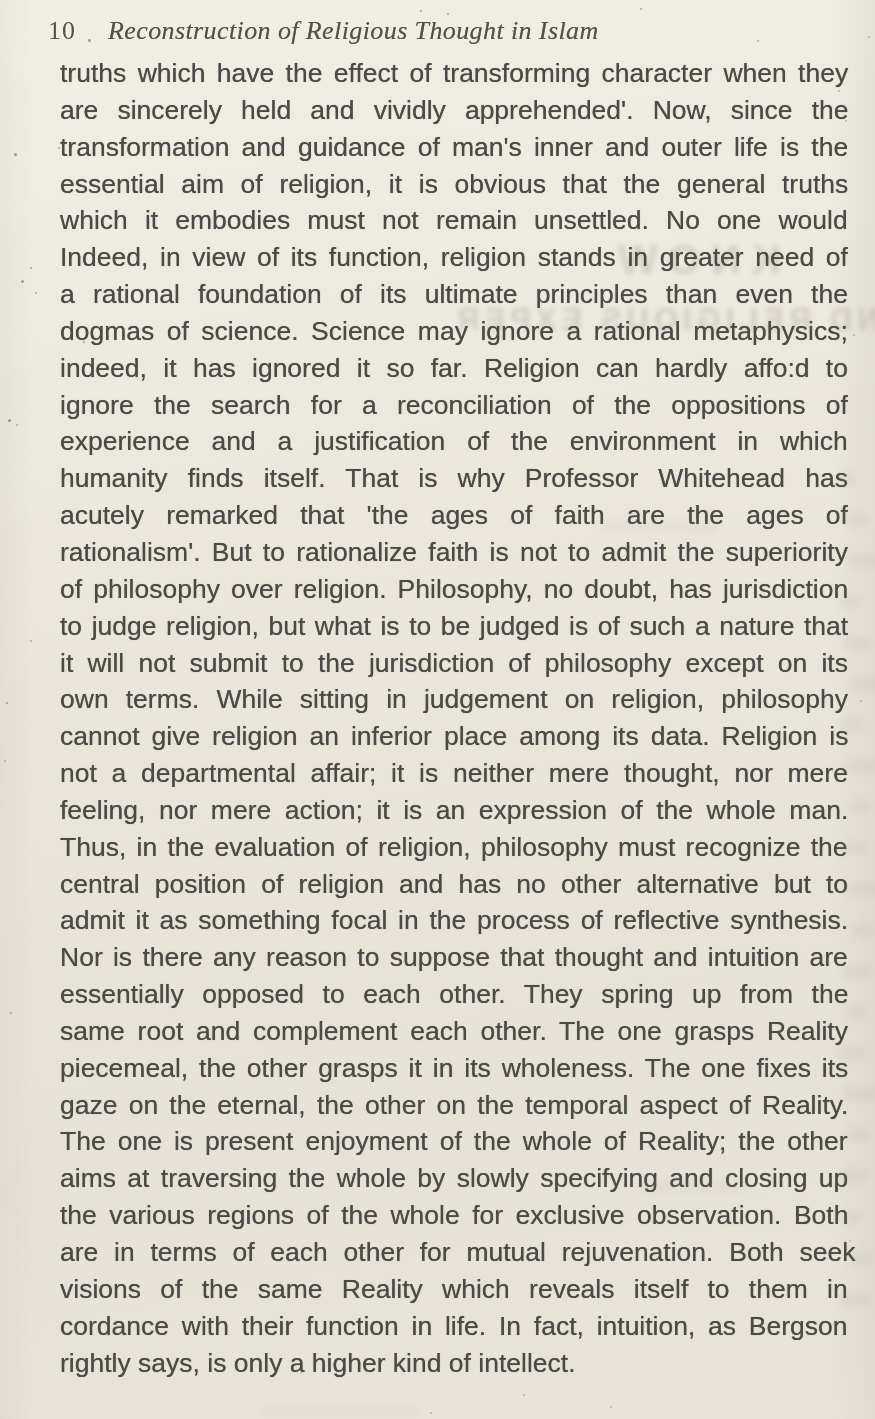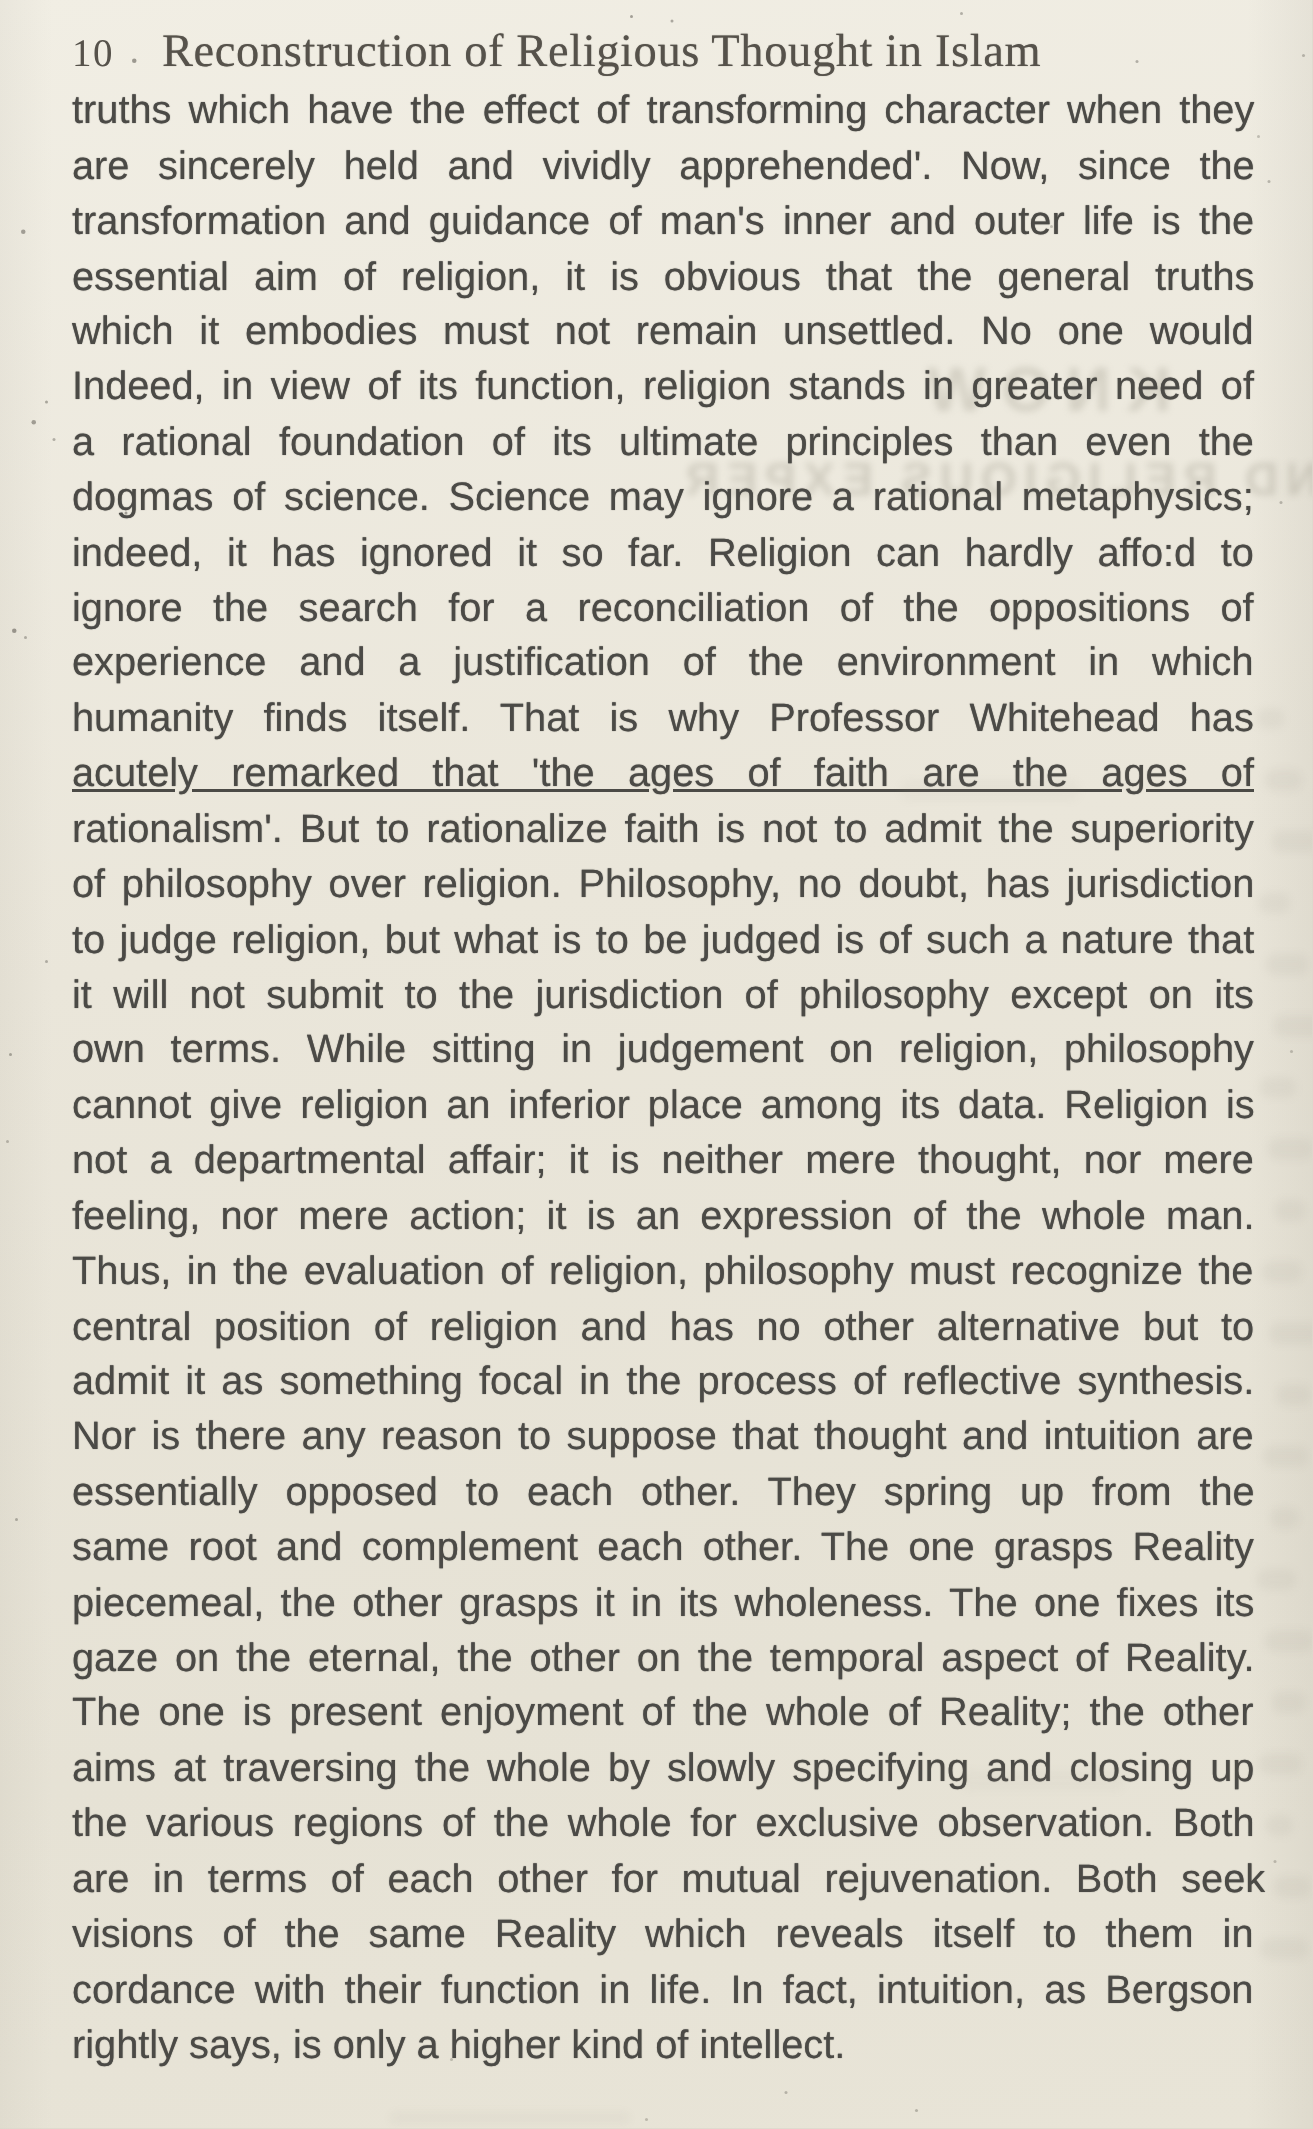--- a/index.html
+++ b/index.html
@@ -18,21 +18,21 @@
   
   #page-header{
     position:absolute;left:48px;top:16px;height:34px;
     display:flex;align-items:baseline;
     color:#56524b;
     font-family:"Liberation Serif","DejaVu Serif",serif;
     filter:blur(0.35px);
   }
   #page-number{font-size:26px;letter-spacing:1px;}
   #running-title{
-    font-size:31px;margin-left:32px;letter-spacing:0.4px;
+    font-size:26px;font-style:italic;margin-left:32px;letter-spacing:0.4px;
     text-shadow:0 0 0.6px rgba(86,82,75,0.7);
   }
   
   .ghost{
     position:absolute;
     transform:scaleX(-1);
     font-weight:700;color:#b3afa1;
     filter:blur(2.6px);
     letter-spacing:5px;
     white-space:nowrap;
@@ -53,21 +53,21 @@
     position:absolute;left:48px;top:55px;width:788px;
     color:var(--ink);
     filter:blur(0.3px);
   }
   .line{
     height:36.85px;line-height:36.85px;
     font-size:26.5px;
     white-space:nowrap;
     text-shadow:0 0 0.7px rgba(75,74,70,0.8);
   }
-  .line span{display:inline-block;white-space:nowrap;}
+  .line span{display:inline-block;white-space:nowrap;margin-left:12px;}
 </style>
 </head>
 <body>
 
 <div id="page">
 
   <div id="page-header">
     <span id="page-number">10</span>
     <span id="running-title">Reconstruction of Religious Thought in Islam</span>
   </div>
@@ -81,21 +81,21 @@
       <div class="line"><span style="word-spacing: 4.8px;">transformation and guidance of man's inner and outer life is the</span></div>
       <div class="line"><span style="word-spacing: 9.3px;">essential aim of religion, it is obvious that the general truths</span></div>
       <div class="line"><span style="word-spacing: 9.78px;">which it embodies must not remain unsettled. No one would</span></div>
       <div class="line"><span style="word-spacing: 4.27px;">Indeed, in view of its function, religion stands in greater need of</span></div>
       <div class="line"><span style="word-spacing: 10.78px;">a rational foundation of its ultimate principles than even the</span></div>
       <div class="line"><span style="word-spacing: 5.13px;">dogmas of science. Science may ignore a rational metaphysics;</span></div>
       <div class="line"><span style="word-spacing: 9px;">indeed, it has ignored it so far. Religion can hardly affo:d to</span></div>
       <div class="line"><span style="word-spacing: 12.89px;">ignore the search for a reconciliation of the oppositions of</span></div>
       <div class="line"><span style="word-spacing: 14.5px;">experience and a justification of the environment in which</span></div>
       <div class="line"><span style="word-spacing: 12.75px;">humanity finds itself. That is why Professor Whitehead has</span></div>
-      <div class="line"><span style="word-spacing: 14.8px; text-decoration: underline;">acutely remarked that 'the ages of faith are the ages of</span></div>
+      <div class="line"><span style="word-spacing: 14.8px;">acutely remarked that 'the ages of faith are the ages of</span></div>
       <div class="line"><span style="word-spacing: 3.9px;">rationalism'. But to rationalize faith is not to admit the superiority</span></div>
       <div class="line"><span style="word-spacing: 3.75px;">of philosophy over religion. Philosophy, no doubt, has jurisdiction</span></div>
       <div class="line"><span style="word-spacing: 2.21px;">to judge religion, but what is to be judged is of such a nature that</span></div>
       <div class="line"><span style="word-spacing: 6.82px;">it will not submit to the jurisdiction of philosophy except on its</span></div>
       <div class="line"><span style="word-spacing: 9.75px;">own terms. While sitting in judgement on religion, philosophy</span></div>
       <div class="line"><span style="word-spacing: 4.6px;">cannot give religion an inferior place among its data. Religion is</span></div>
       <div class="line"><span style="word-spacing: 7.4px;">not a departmental affair; it is neither mere thought, nor mere</span></div>
       <div class="line"><span style="word-spacing: 6.18px;">feeling, nor mere action; it is an expression of the whole man.</span></div>
       <div class="line"><span style="word-spacing: 2.89px;">Thus, in the evaluation of religion, philosophy must recognize the</span></div>
       <div class="line"><span style="word-spacing: 7.8px;">central position of religion and has no other alternative but to</span></div>

